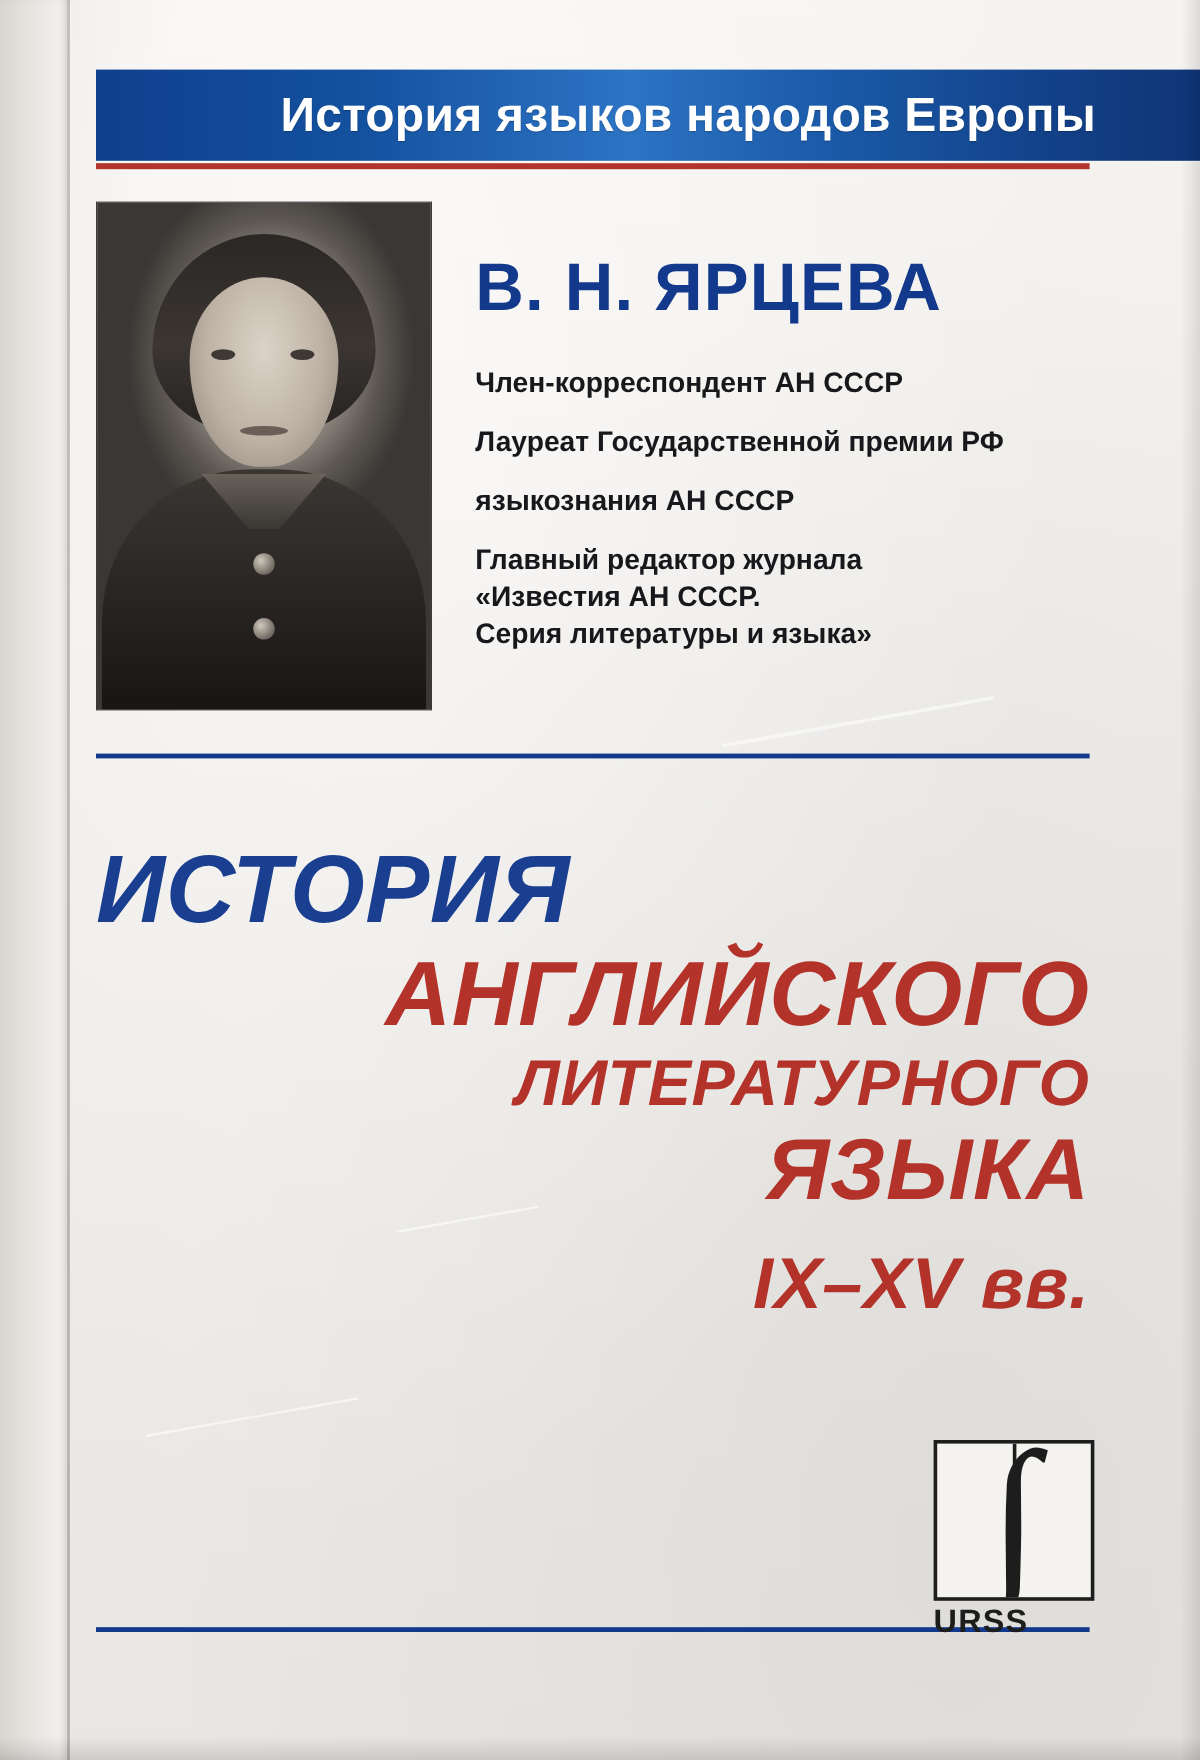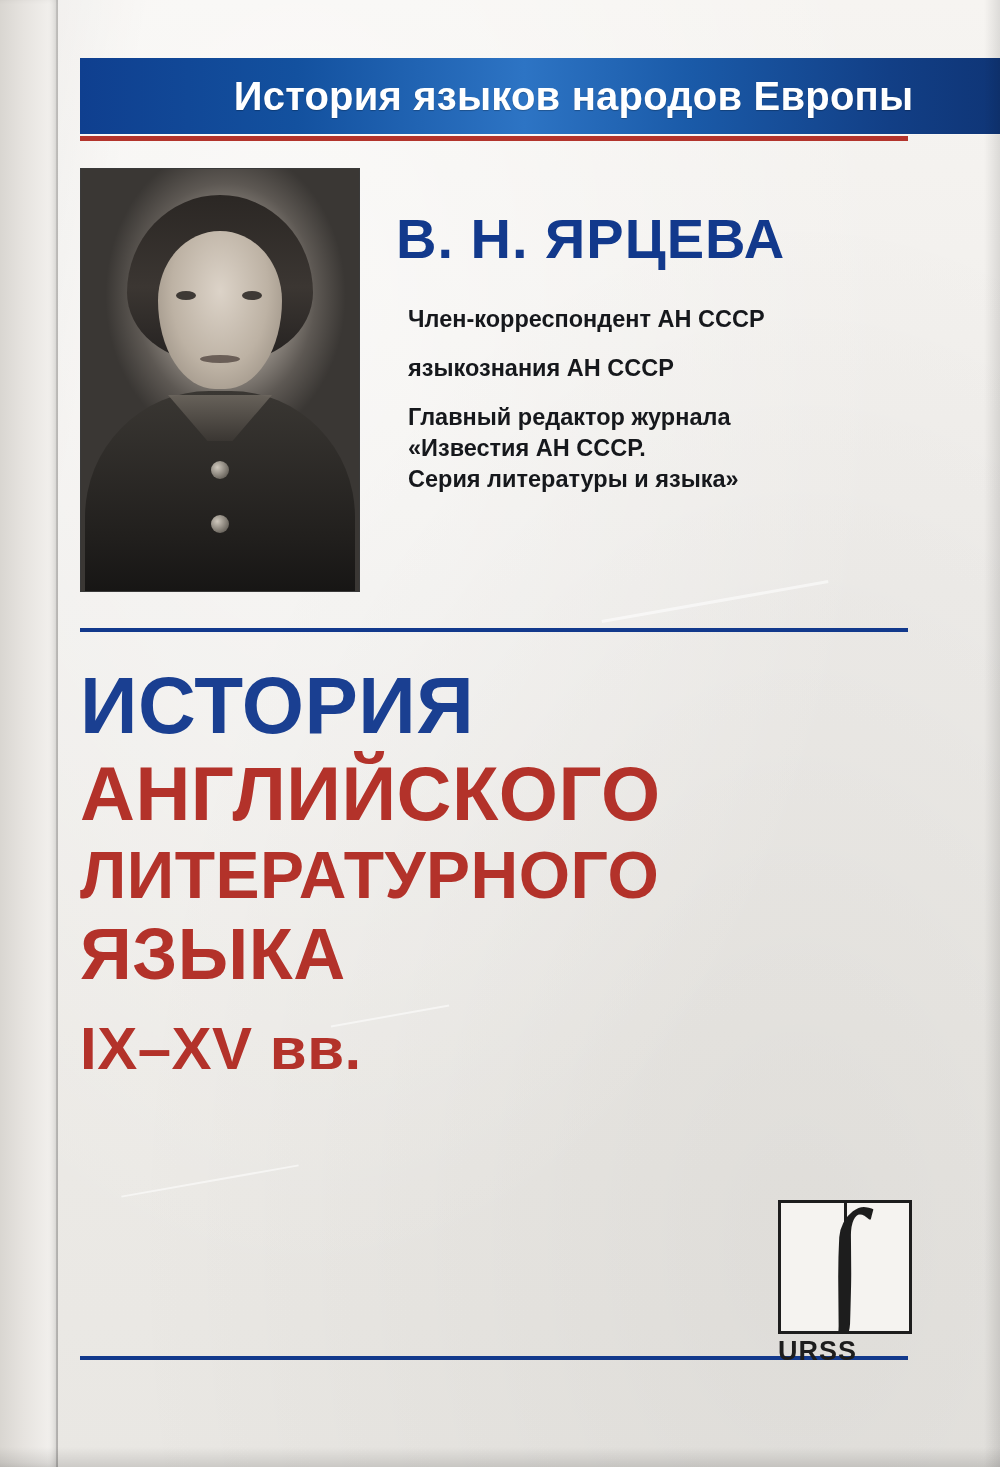--- a/index.html
+++ b/index.html
@@ -206,53 +206,54 @@
   .credits {
     position: absolute;
     left: 318px;
     top: 304px;
     width: 520px;
     color: #16181c;
     font-size: 23.5px;
     font-weight: bold;
     line-height: 1.32;
   }
-  .credits .c-item { margin-bottom: 18px; margin-left: 12px; }
+  .credits .c-item { margin-bottom: 18px; }
   .credits .c-item .l { display: block; }
   .credits .c-item:last-child { margin-bottom: 0; }
 
   
   .rule {
     position: absolute;
     left: 2px;
     width: 828px;
     height: 4px;
     background: #12398c;
   }
   .rule.top { top: 628px; }
   .rule.bottom { top: 1356px; }
 
   .title-block {
     position: absolute;
     left: 2px;
-    top: 660px;
+    top: 695px;
     width: 828px;
+    font-style: italic;
   }
   .t-line {
     font-size: 80px;
     font-weight: bold;
     line-height: 1.14;
     letter-spacing: 0.5px;
     white-space: nowrap;
   }
   .t-blue { color: #1a3f91; }
-  .t-red { color: #b3322a; }
+  .t-red { color: #b3322a; text-align: right; }
   .t-line.l1 { font-size: 80px; }
   .t-line.l2 { font-size: 76px; }
-  .t-line.l3 { font-size: 66px; }
+  .t-line.l3 { font-size: 54px; }
   .t-line.l4 { font-size: 72px; }
   .t-line.l5 { font-size: 60px; margin-top: 20px; }
 
   
   .logo-box {
     position: absolute;
     left: 700px;
     top: 1200px;
     width: 128px;
     height: 128px;
@@ -332,20 +333,23 @@
       <div class="btn2"></div>
     </div>
 
     <div class="author-name">В. Н. ЯРЦЕВА</div>
 
     <div class="credits">
       <div class="c-item">
         <span class="l">Член-корреспондент АН СССР</span>
       </div>
       <div class="c-item">
+        <span class="l">Лауреат Государственной премии РФ</span>
+      </div>
+      <div class="c-item">
         <span class="l">языкознания АН СССР</span>
       </div>
       <div class="c-item">
         <span class="l">Главный редактор журнала</span>
         <span class="l">«Известия АН СССР.</span>
         <span class="l">Серия литературы и языка»</span>
       </div>
     </div>
 
     <div class="rule top"></div>

